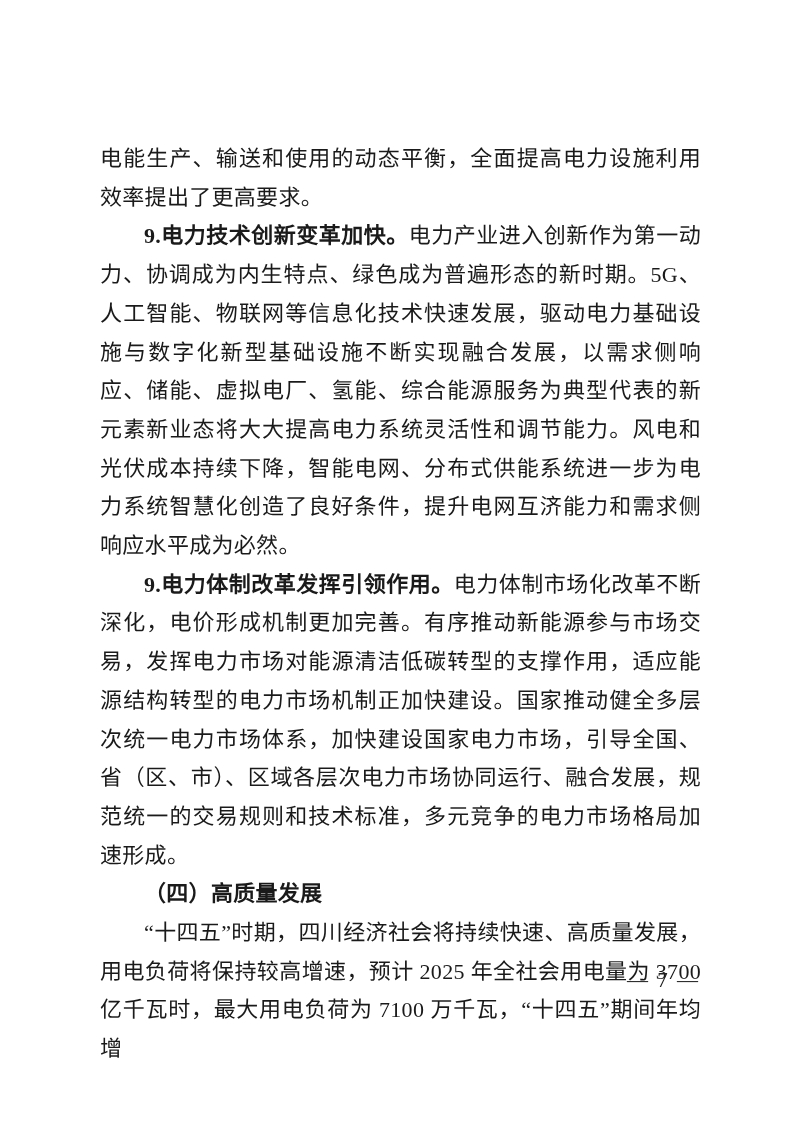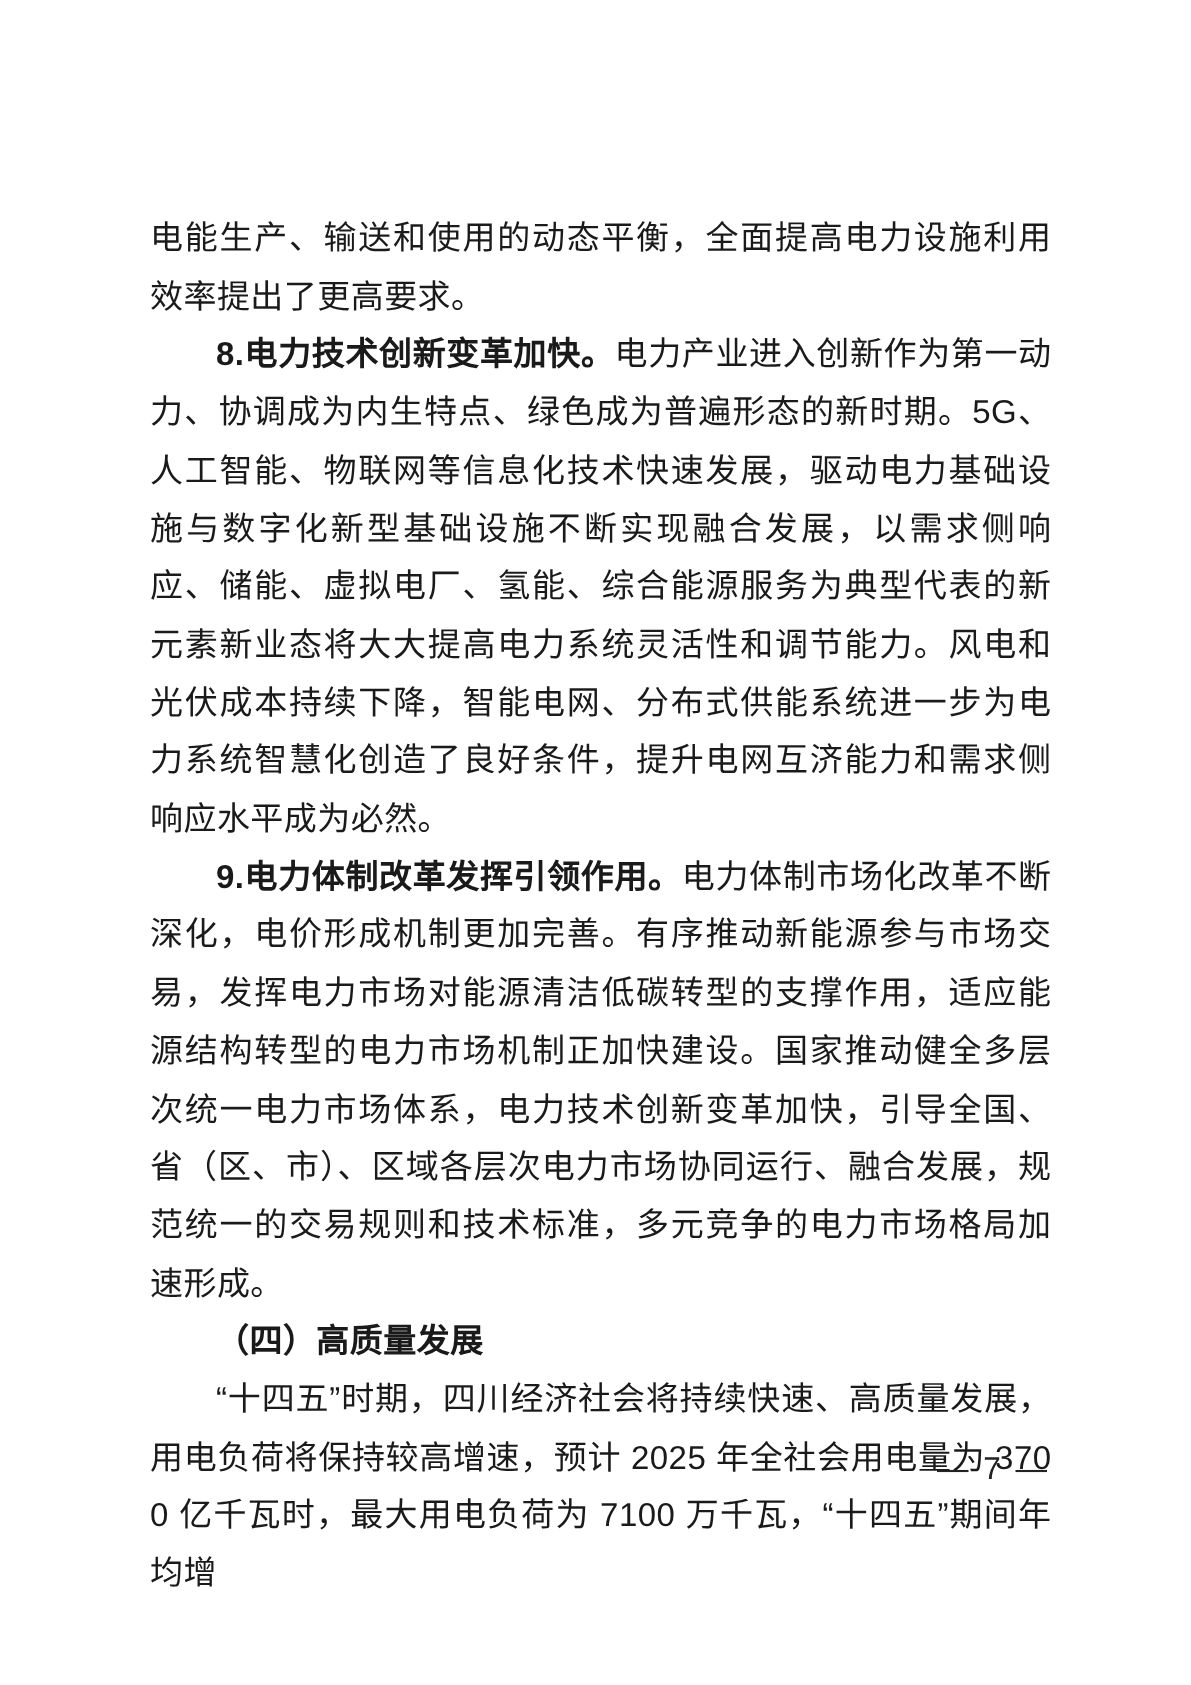--- a/index.html
+++ b/index.html
@@ -6,21 +6,21 @@
     margin: 0;
     padding: 0;
     background: #ffffff;
   }
   .page {
     position: relative;
     width: 794px;
     height: 1123px;
     background: #ffffff;
     overflow: hidden;
-    font-family: Liberation Sans, sans-serif;
+    font-family: Liberation Serif, serif;
     color: #1a1a1a;
   }
   .content {
     position: absolute;
     left: 100px;
     top: 140px;
     width: 601px;
   }
   .para {
     margin: 0;
@@ -52,23 +52,23 @@
   }
 </style>
 </head>
 <body>
 
 <div class="page">
   <div class="content">
 
     <p class="para"><span>电能生产、输送和使用的动态平衡，全面提高电力设施利用效率提出了更高要求。</span></p>
 
-    <p class="para indent"><span class="lead">8.电力技术创新变革加快。</span><span>电力产业进入创新作为第一动力、协调成为内生特点、绿色成为普遍形态的新时期。5G、人工智能、物联网等信息化技术快速发展，驱动电力基础设施与数字化新型基础设施不断实现融合发展，以需求侧响应、储能、虚拟电厂、氢能、综合能源服务为典型代表的新元素新业态将大大提高电力系统灵活性和调节能力。风电和光伏成本持续下降，智能电网、分布式供能系统进一步为电力系统智慧化创造了良好条件，提升电网互济能力和需求侧响应水平成为必然。</span></p>
+    <p class="para indent"><span class="lead">9.电力技术创新变革加快。</span><span>电力产业进入创新作为第一动力、协调成为内生特点、绿色成为普遍形态的新时期。5G、人工智能、物联网等信息化技术快速发展，驱动电力基础设施与数字化新型基础设施不断实现融合发展，以需求侧响应、储能、虚拟电厂、氢能、综合能源服务为典型代表的新元素新业态将大大提高电力系统灵活性和调节能力。风电和光伏成本持续下降，智能电网、分布式供能系统进一步为电力系统智慧化创造了良好条件，提升电网互济能力和需求侧响应水平成为必然。</span></p>
 
-    <p class="para indent"><span class="lead">9.电力体制改革发挥引领作用。</span><span>电力体制市场化改革不断深化，电价形成机制更加完善。有序推动新能源参与市场交易，发挥电力市场对能源清洁低碳转型的支撑作用，适应能源结构转型的电力市场机制正加快建设。国家推动健全多层次统一电力市场体系，电力技术创新变革加快，引导全国、省（区、市）、区域各层次电力市场协同运行、融合发展，规范统一的交易规则和技术标准，多元竞争的电力市场格局加速形成。</span></p>
+    <p class="para indent"><span class="lead">9.电力体制改革发挥引领作用。</span><span>电力体制市场化改革不断深化，电价形成机制更加完善。有序推动新能源参与市场交易，发挥电力市场对能源清洁低碳转型的支撑作用，适应能源结构转型的电力市场机制正加快建设。国家推动健全多层次统一电力市场体系，加快建设国家电力市场，引导全国、省（区、市）、区域各层次电力市场协同运行、融合发展，规范统一的交易规则和技术标准，多元竞争的电力市场格局加速形成。</span></p>
 
     <p class="para indent heading"><span>（四）高质量发展</span></p>
 
     <p class="para indent"><span>“十四五”时期，四川经济社会将持续快速、高质量发展，用电负荷将保持较高增速，预计 2025 年全社会用电量为 3700 亿千瓦时，最大用电负荷为 7100 万千瓦，“十四五”期间年均增</span></p>
 
   </div>
 
   <div class="footer">— 7 —</div>
 </div>
 

